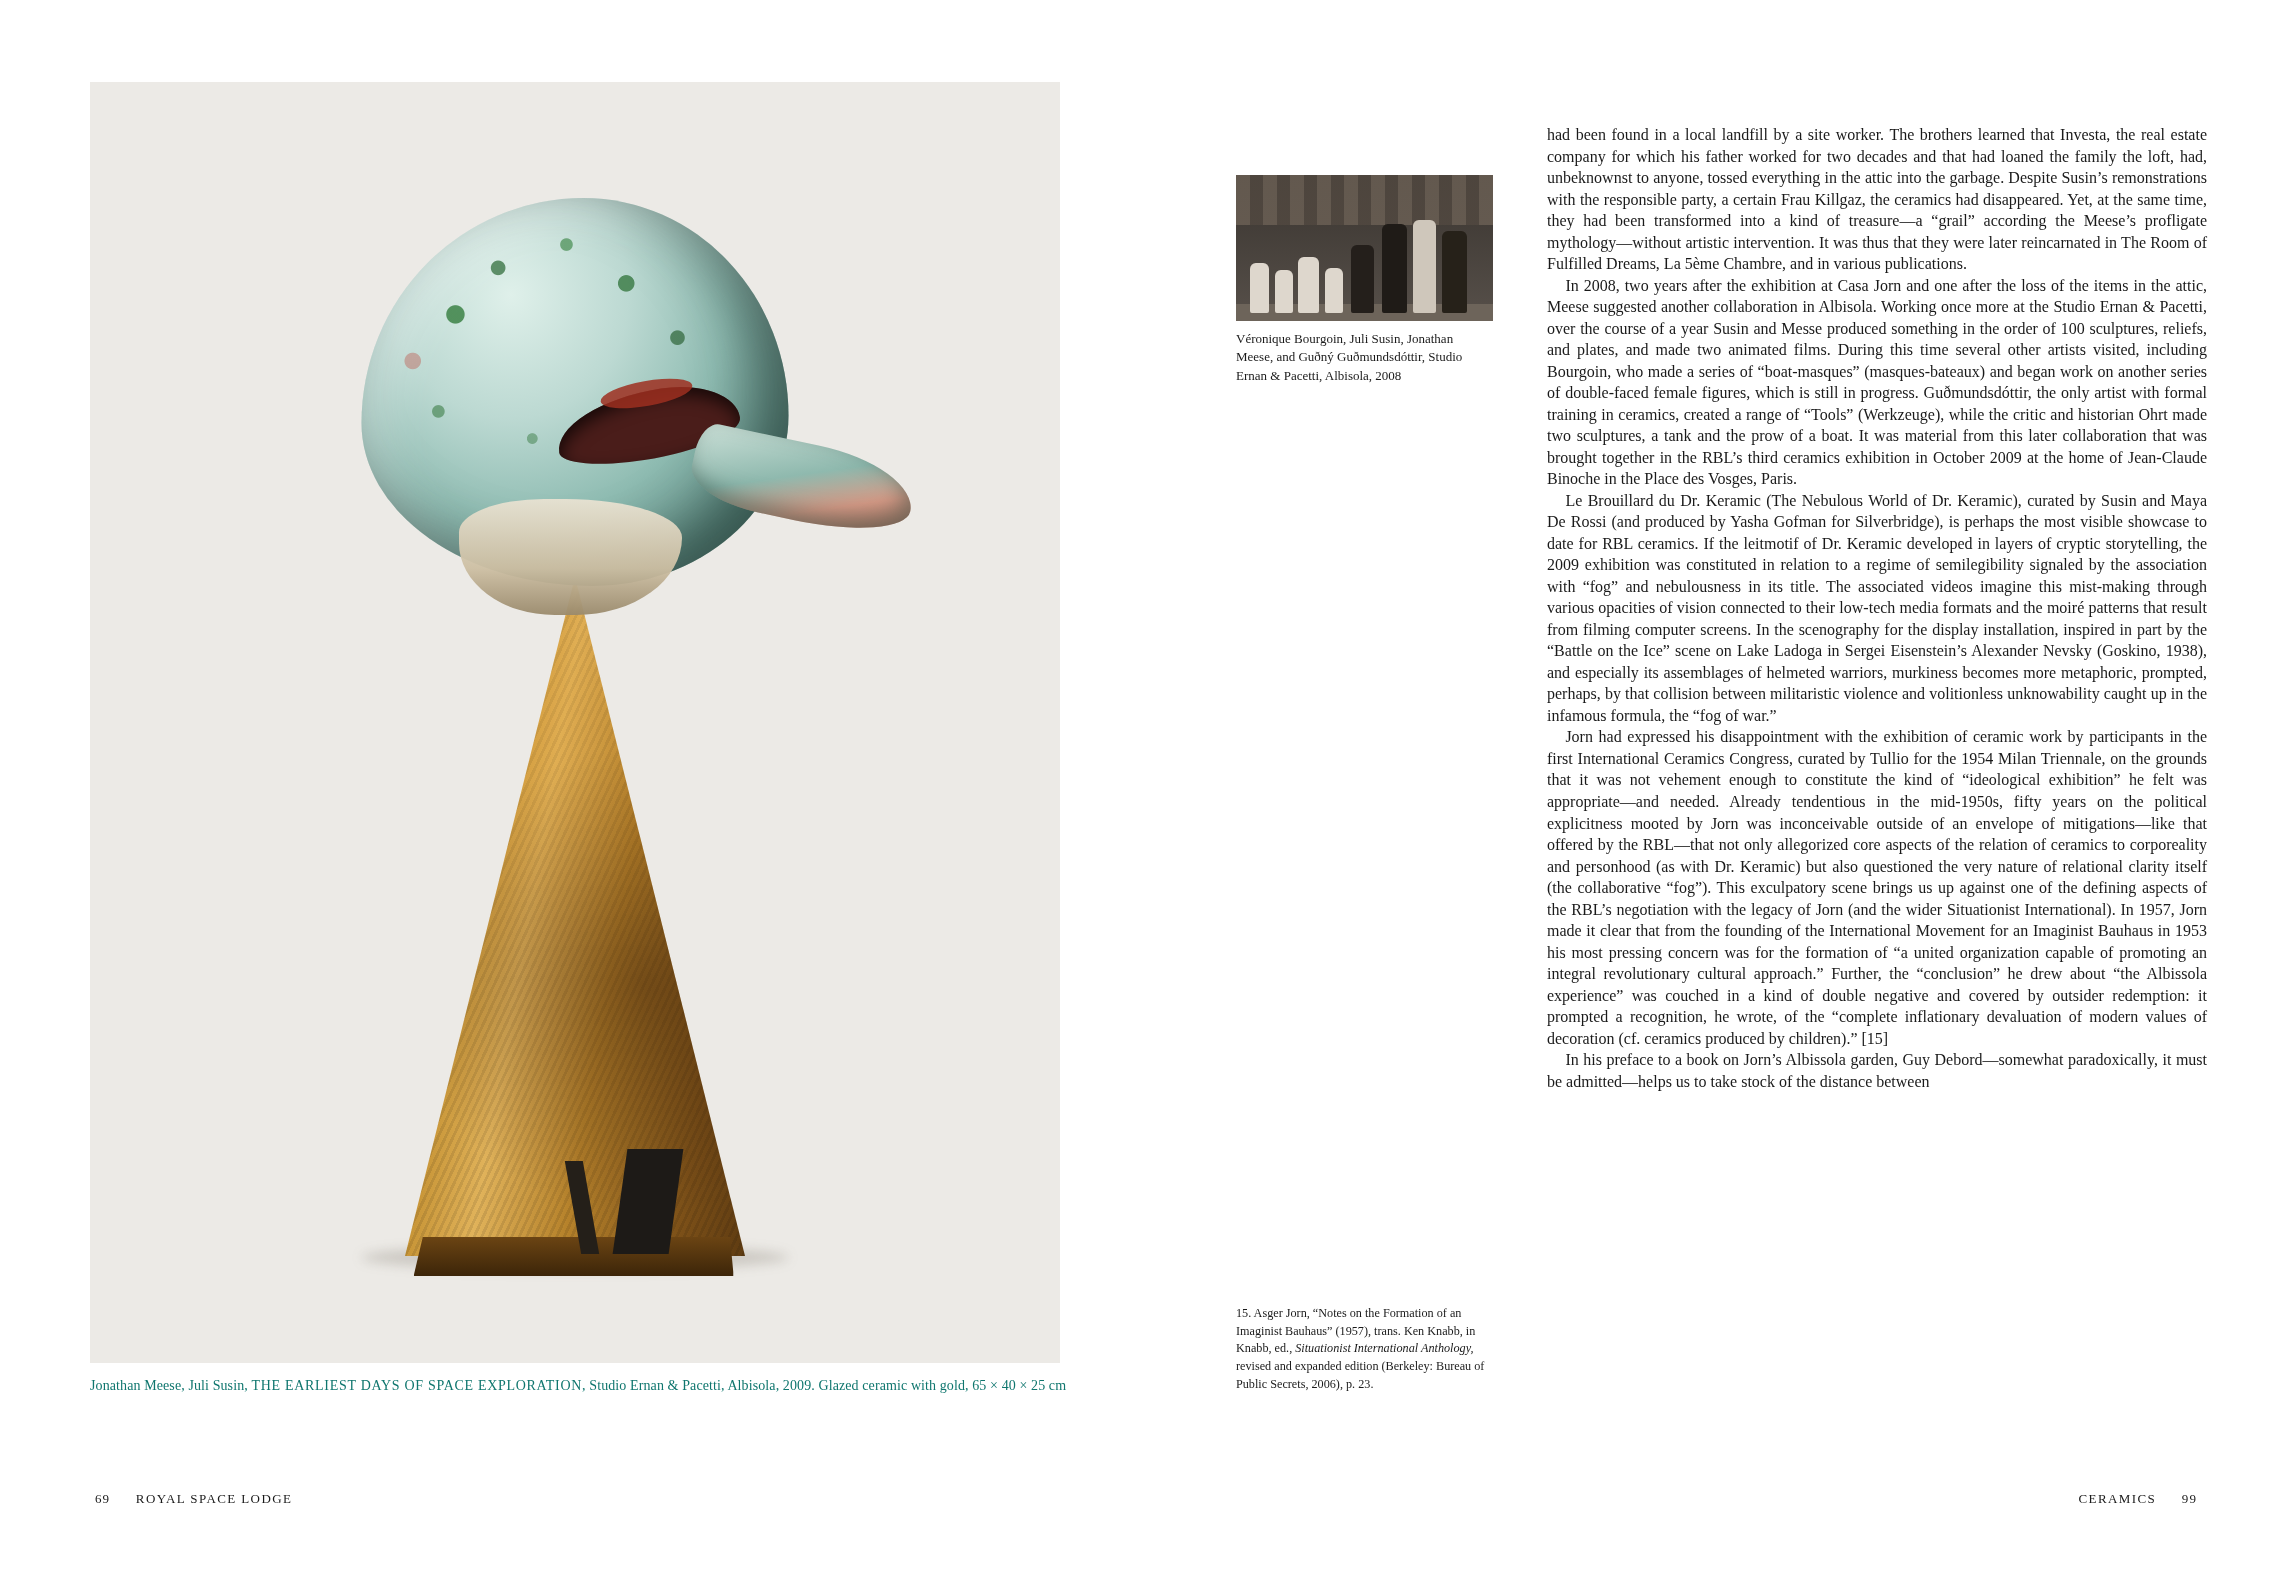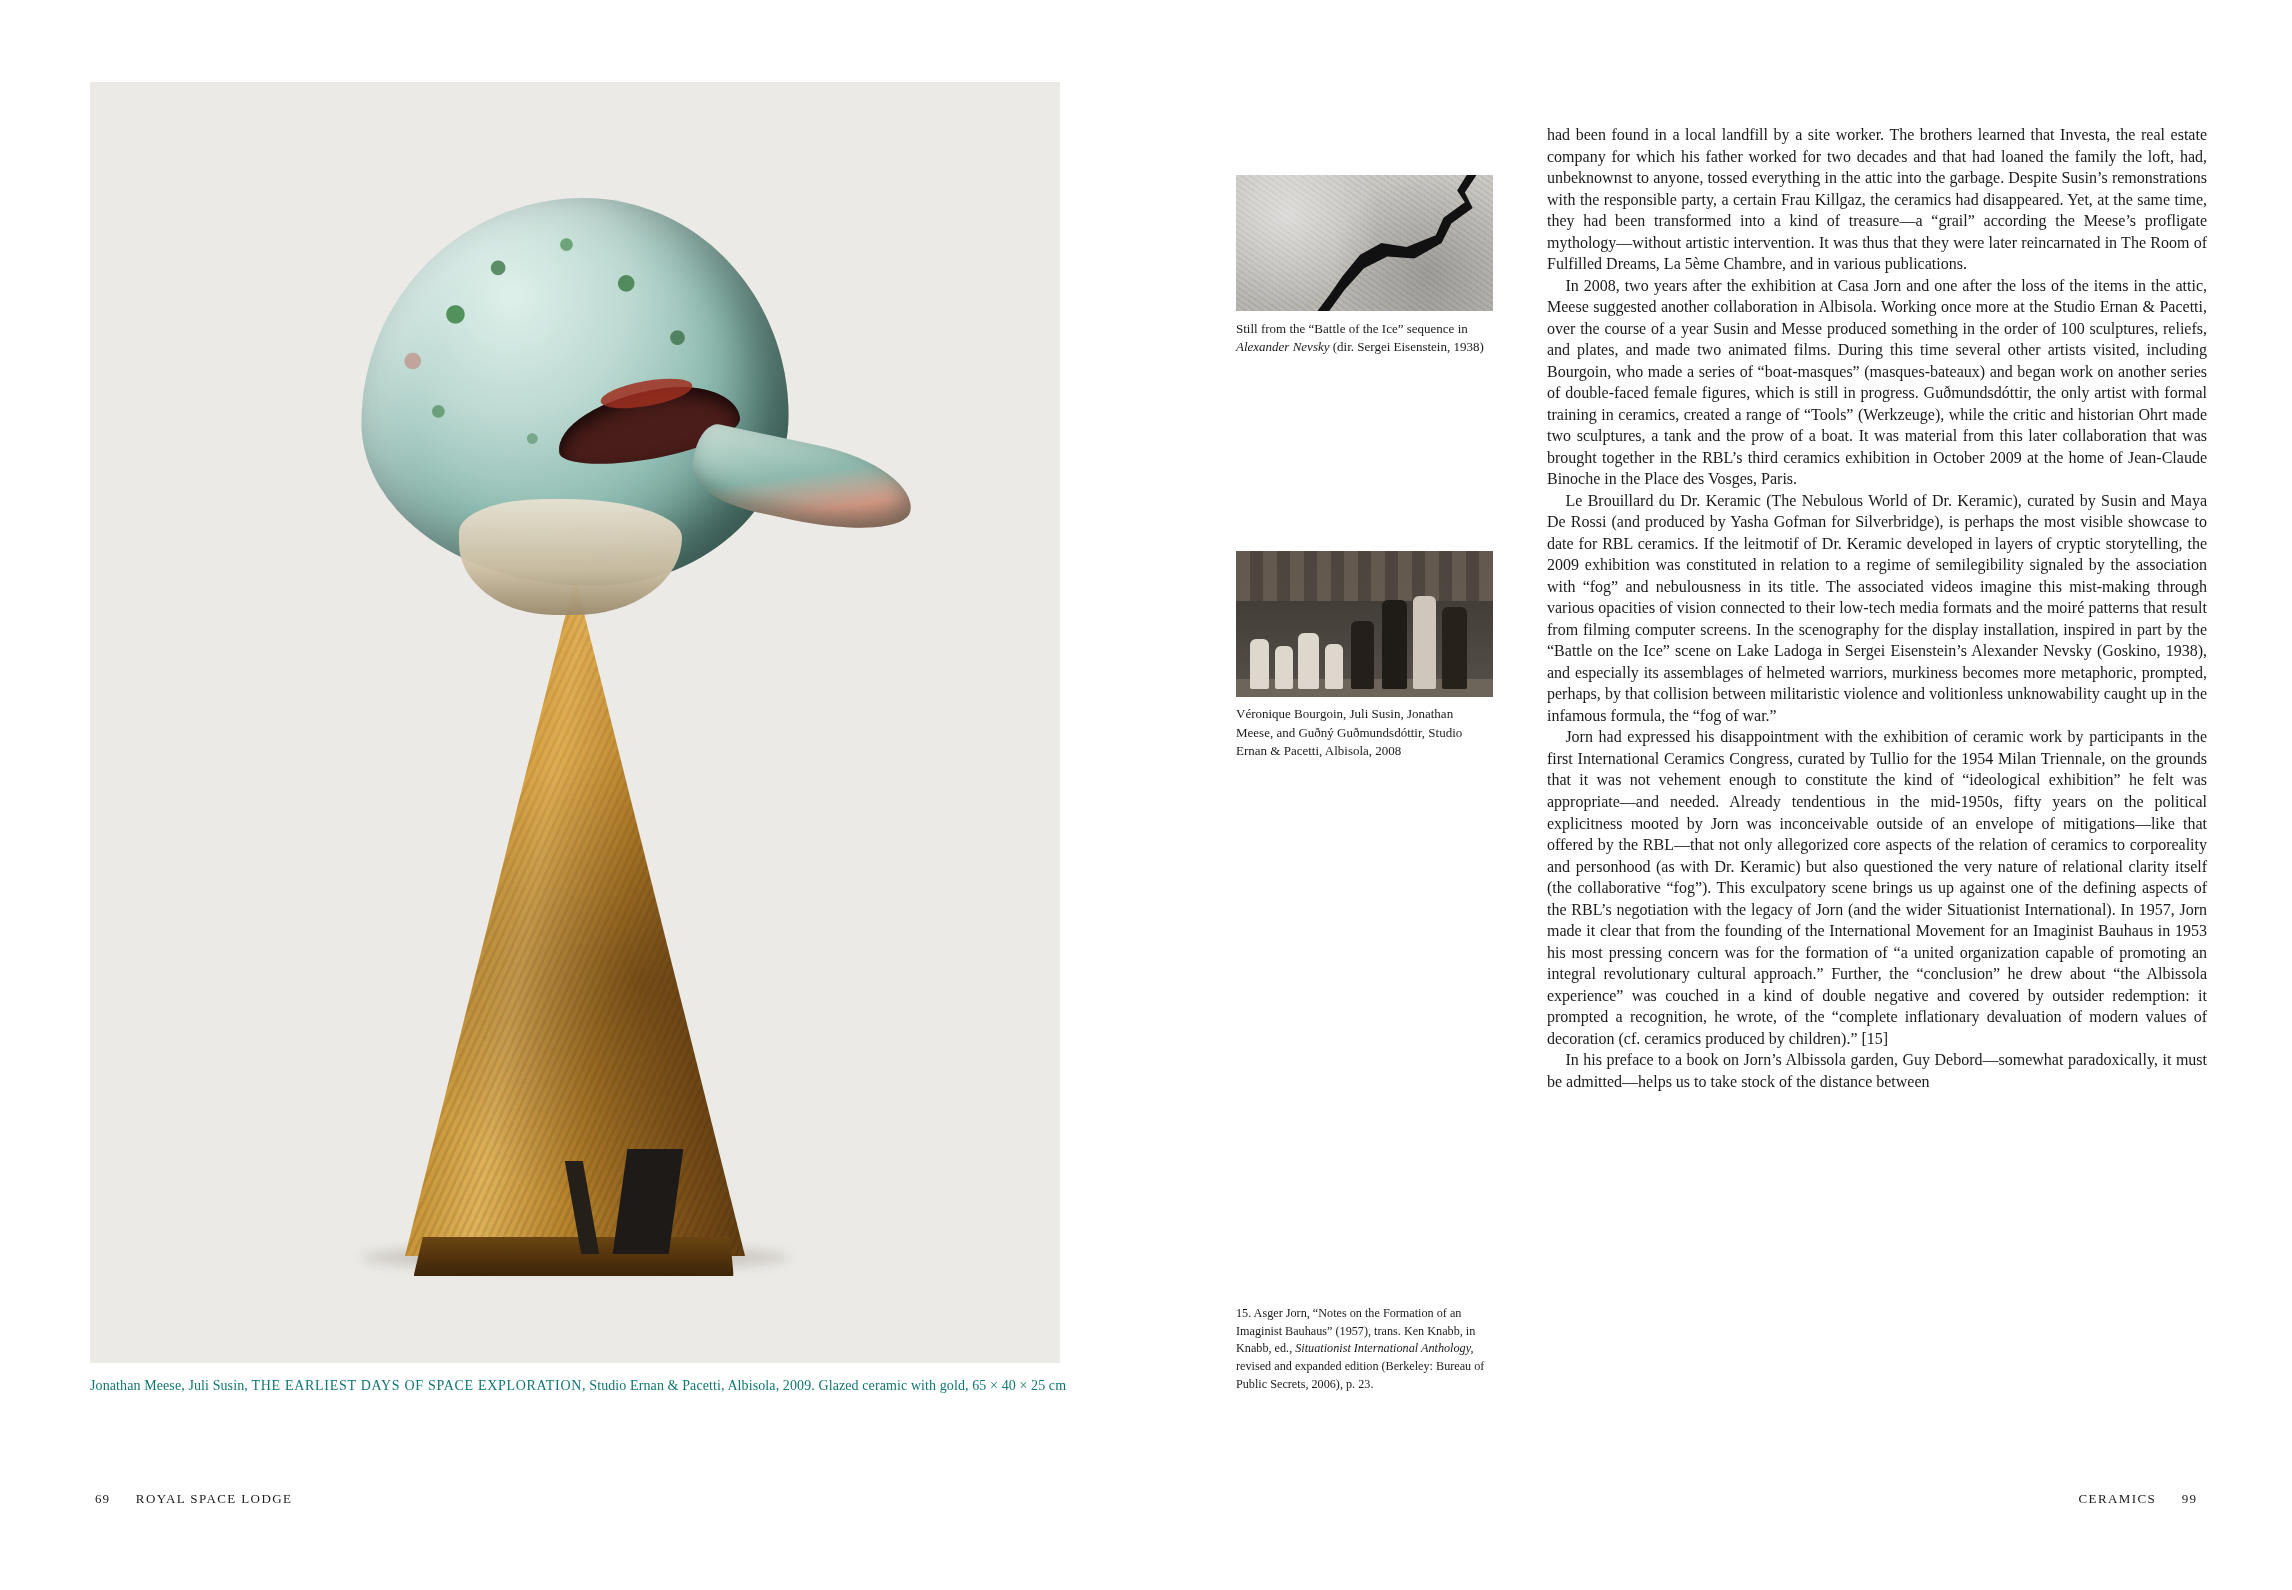--- a/index.html
+++ b/index.html
@@ -217,32 +217,20 @@
       <span class="num">69</span>
       <span class="lbl">ROYAL SPACE LODGE</span>
     </div>
   </div>
 
   <div class="right-page"></div>
 
   <div class="side-col">
 
 
-    <div class="side-fig" style="margin-bottom:194px;">
-      <div class="side-img fig2">
-        <div class="icetex"></div>
-        <svg class="crack" viewBox="0 0 265 140" preserveAspectRatio="none">
-          <path d="M238 0 L228 16 L236 28 L214 44 L206 62 L176 74 L150 70 L128 82 L110 104 L96 124 L84 140 L96 140 L112 118 L132 96 L156 84 L184 86 L212 70 L222 50 L244 34 L236 18 L248 0 Z"></path>
-        </svg>
-      </div>
-      <div class="side-cap">
-        <span>Still from the “Battle of the Ice” sequence in</span><br>
-        <span class="it">Alexander Nevsky</span><span> (dir. Sergei Eisenstein, 1938)</span>
-      </div>
-    </div>
 
     <div class="side-fig">
       <div class="side-img fig3">
         <div class="ph-shelf"></div>
         <div class="ph-floor"></div>
         <div class="ph-p" style="left:13.6px;width:19.4px;height:50px;"></div>
         <div class="ph-p" style="left:39px;width:17.5px;height:43px;"></div>
         <div class="ph-p" style="left:62px;width:21.3px;height:56px;"></div>
         <div class="ph-p" style="left:89px;width:17.5px;height:45px;"></div>
         <div class="ph-p ph-dark" style="left:115px;width:23px;height:68px;background:#241f1b;"></div>

